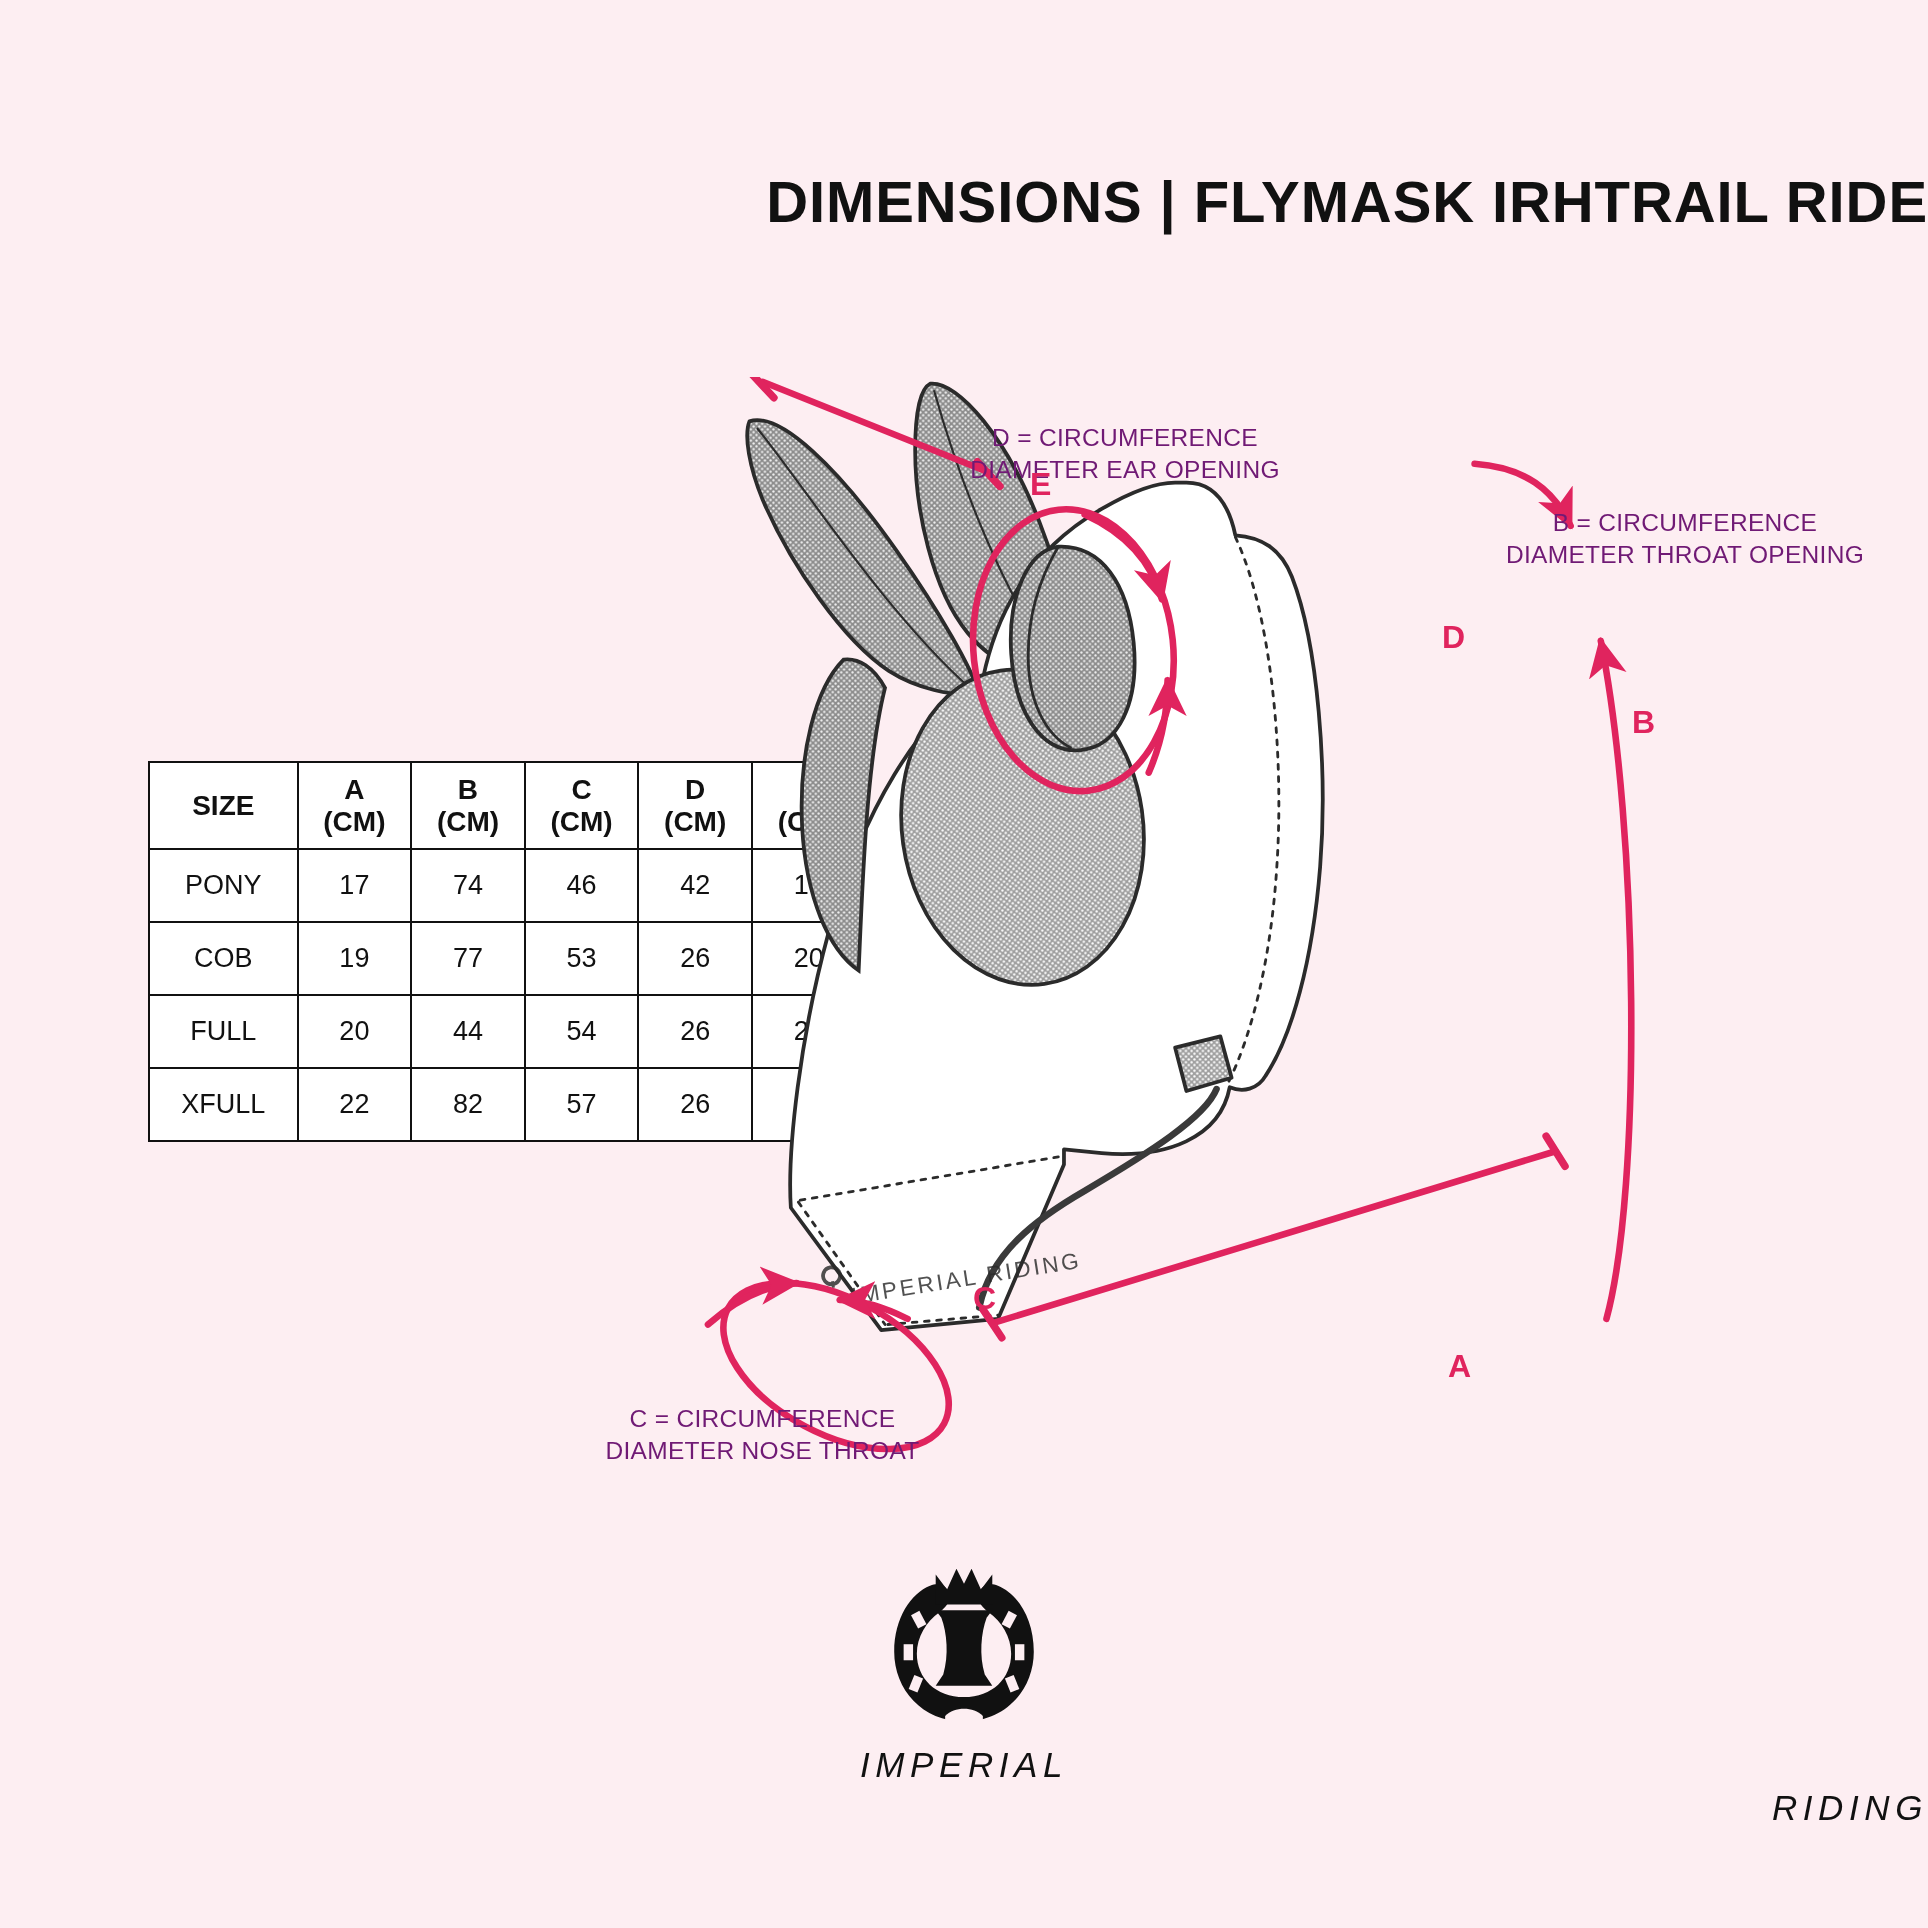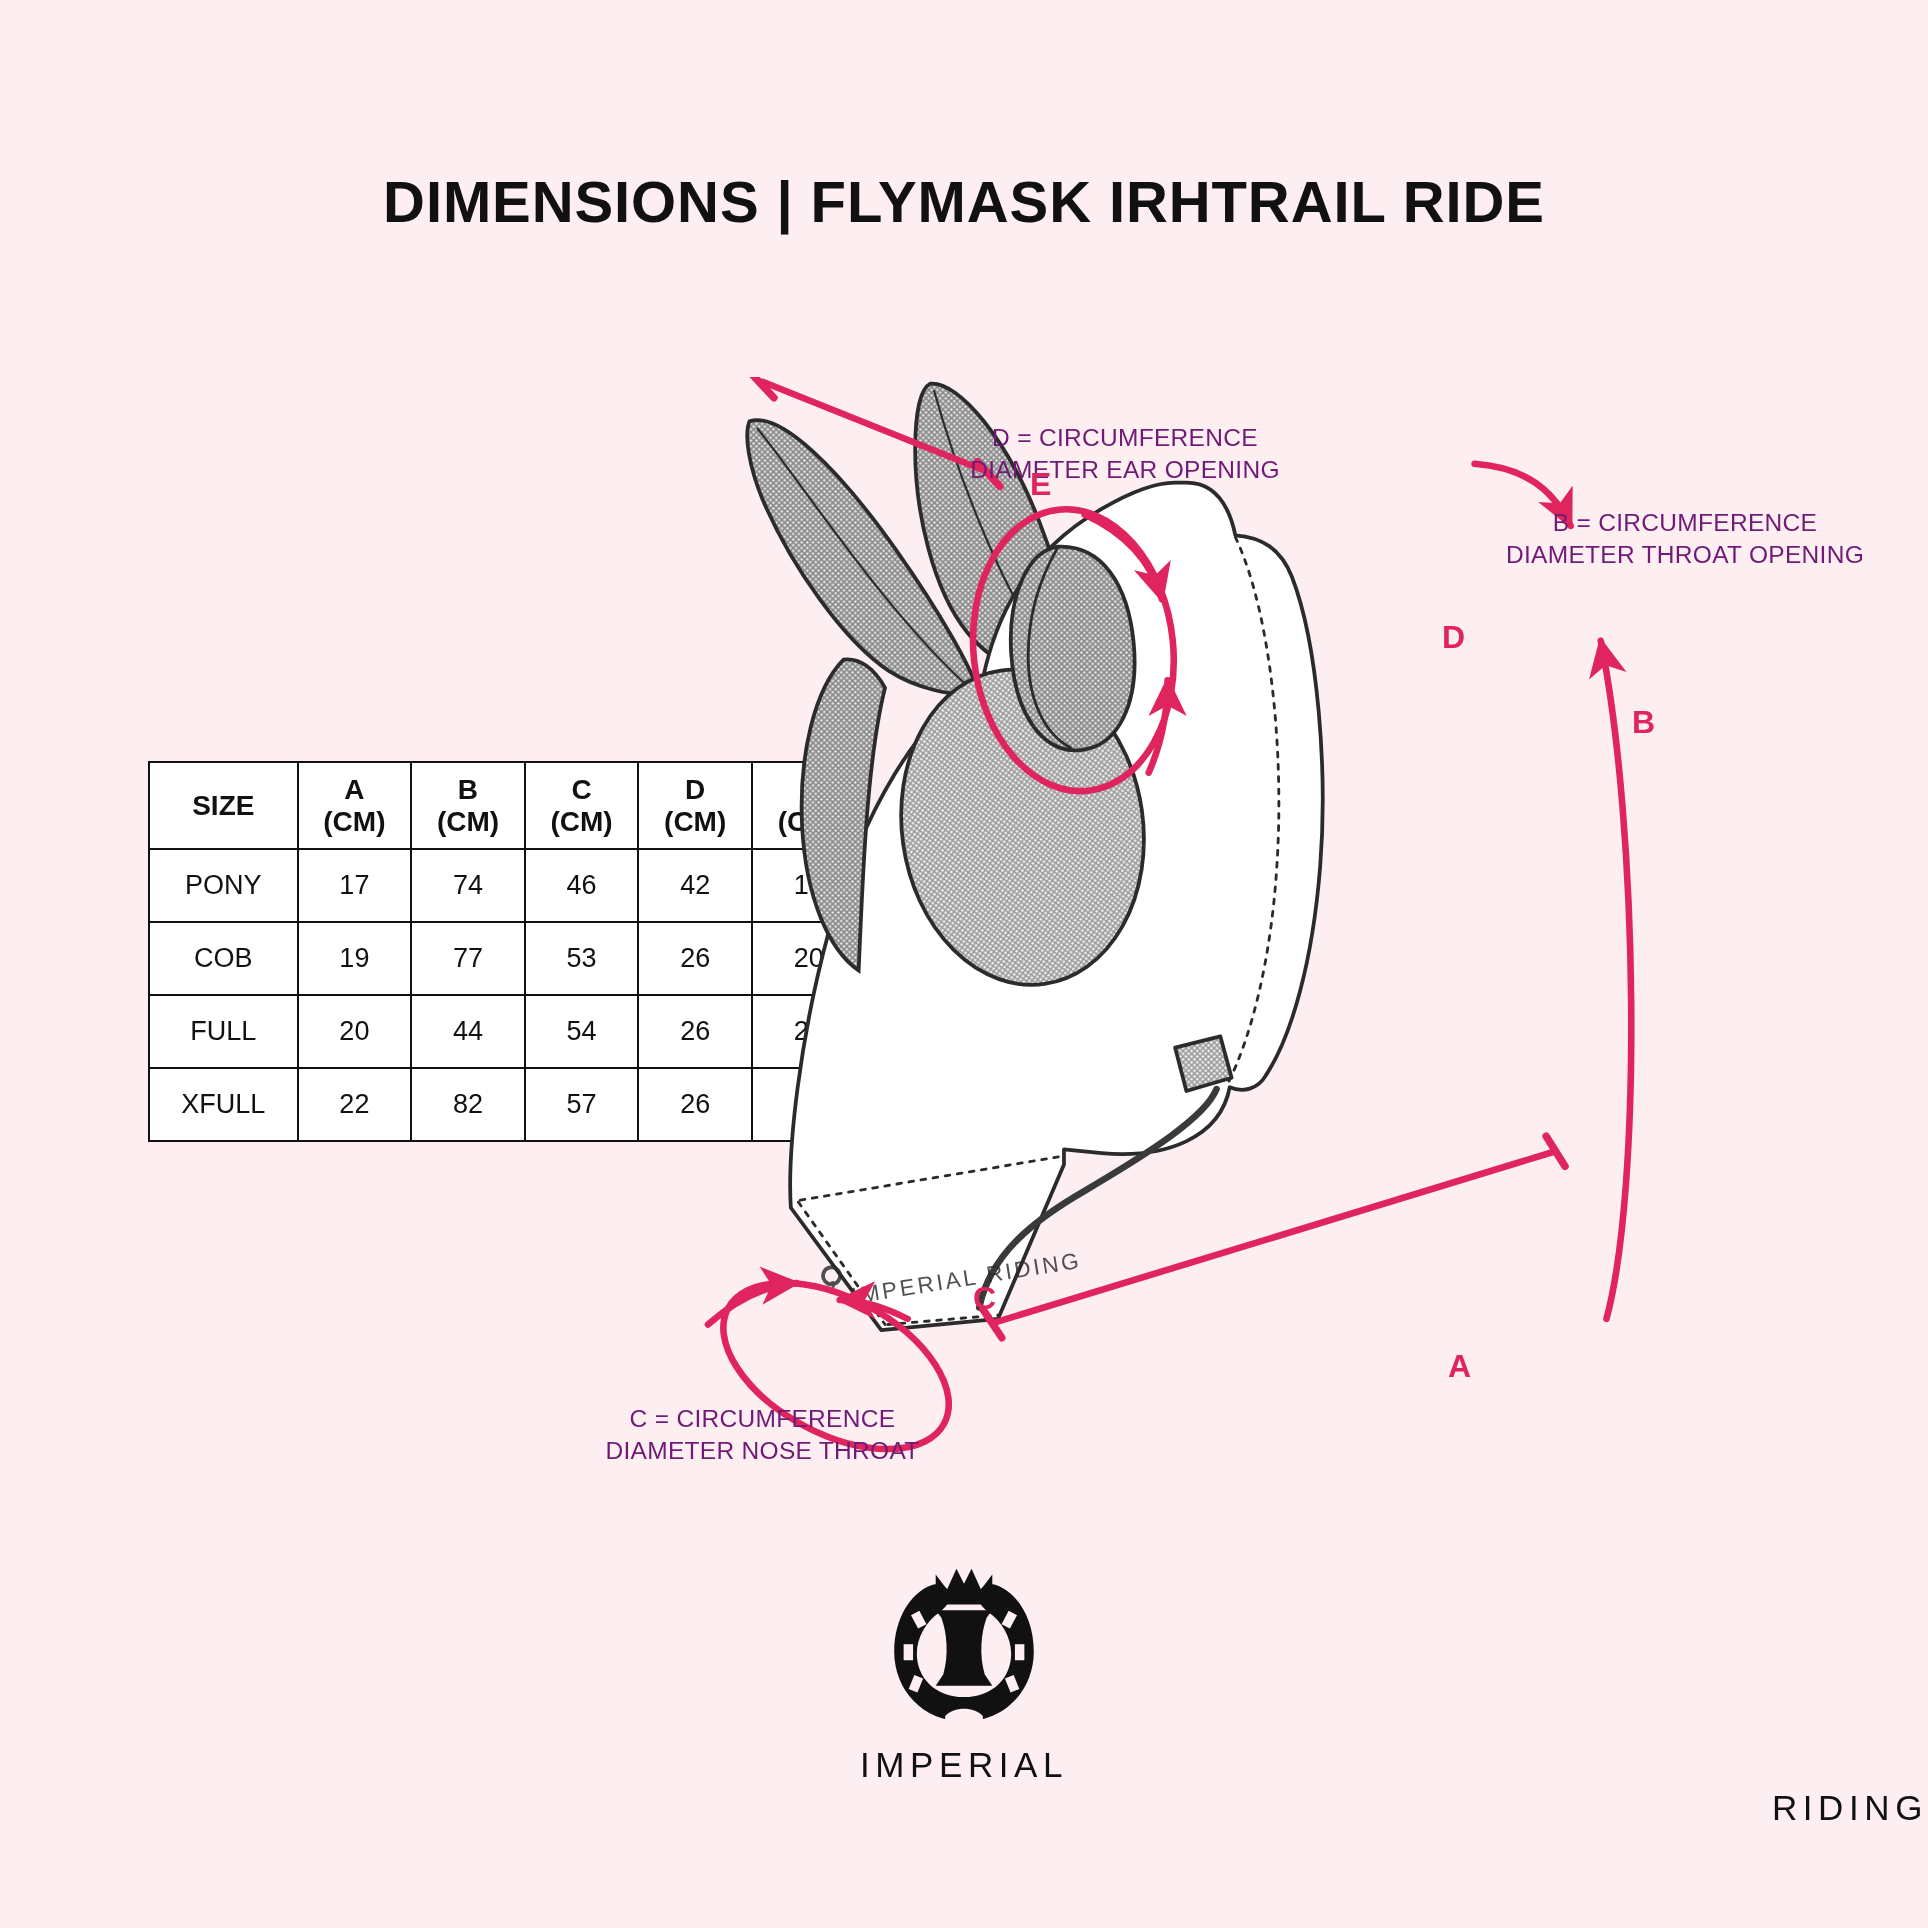--- a/index.html
+++ b/index.html
@@ -15,21 +15,21 @@
     font-family: "Liberation Sans", sans-serif;
     -webkit-font-smoothing: antialiased;
   }
 
   
   #page-title {
     position: absolute;
     top: 168px;
     left: 0;
     width: 1928px;
-    text-align: center;
+    text-align: right;
     font-family: "Liberation Sans", sans-serif;
     font-weight: bold;
     font-size: 58px;
     letter-spacing: 0.9px;
     color: #111111;
     white-space: nowrap;
   }
 
   
   #size-table-wrap {
@@ -109,20 +109,21 @@
   #let-a { left: 1448px; top: 1348px; }
   #let-c { left: 973px; top: 1280px; }
 
   
   #brand-logo {
     position: absolute;
     left: 0;
     top: 1565px;
     width: 1928px;
     text-align: center;
+    font-style: italic;
   }
   #brand-mark { display: block; margin: 0 auto; }
   #brand-name {
     margin-top: 13px;
     font-family: "Liberation Sans", sans-serif;
     font-size: 35px;
     letter-spacing: 5.6px;
     color: #111111;
     line-height: 1.22;
   }

